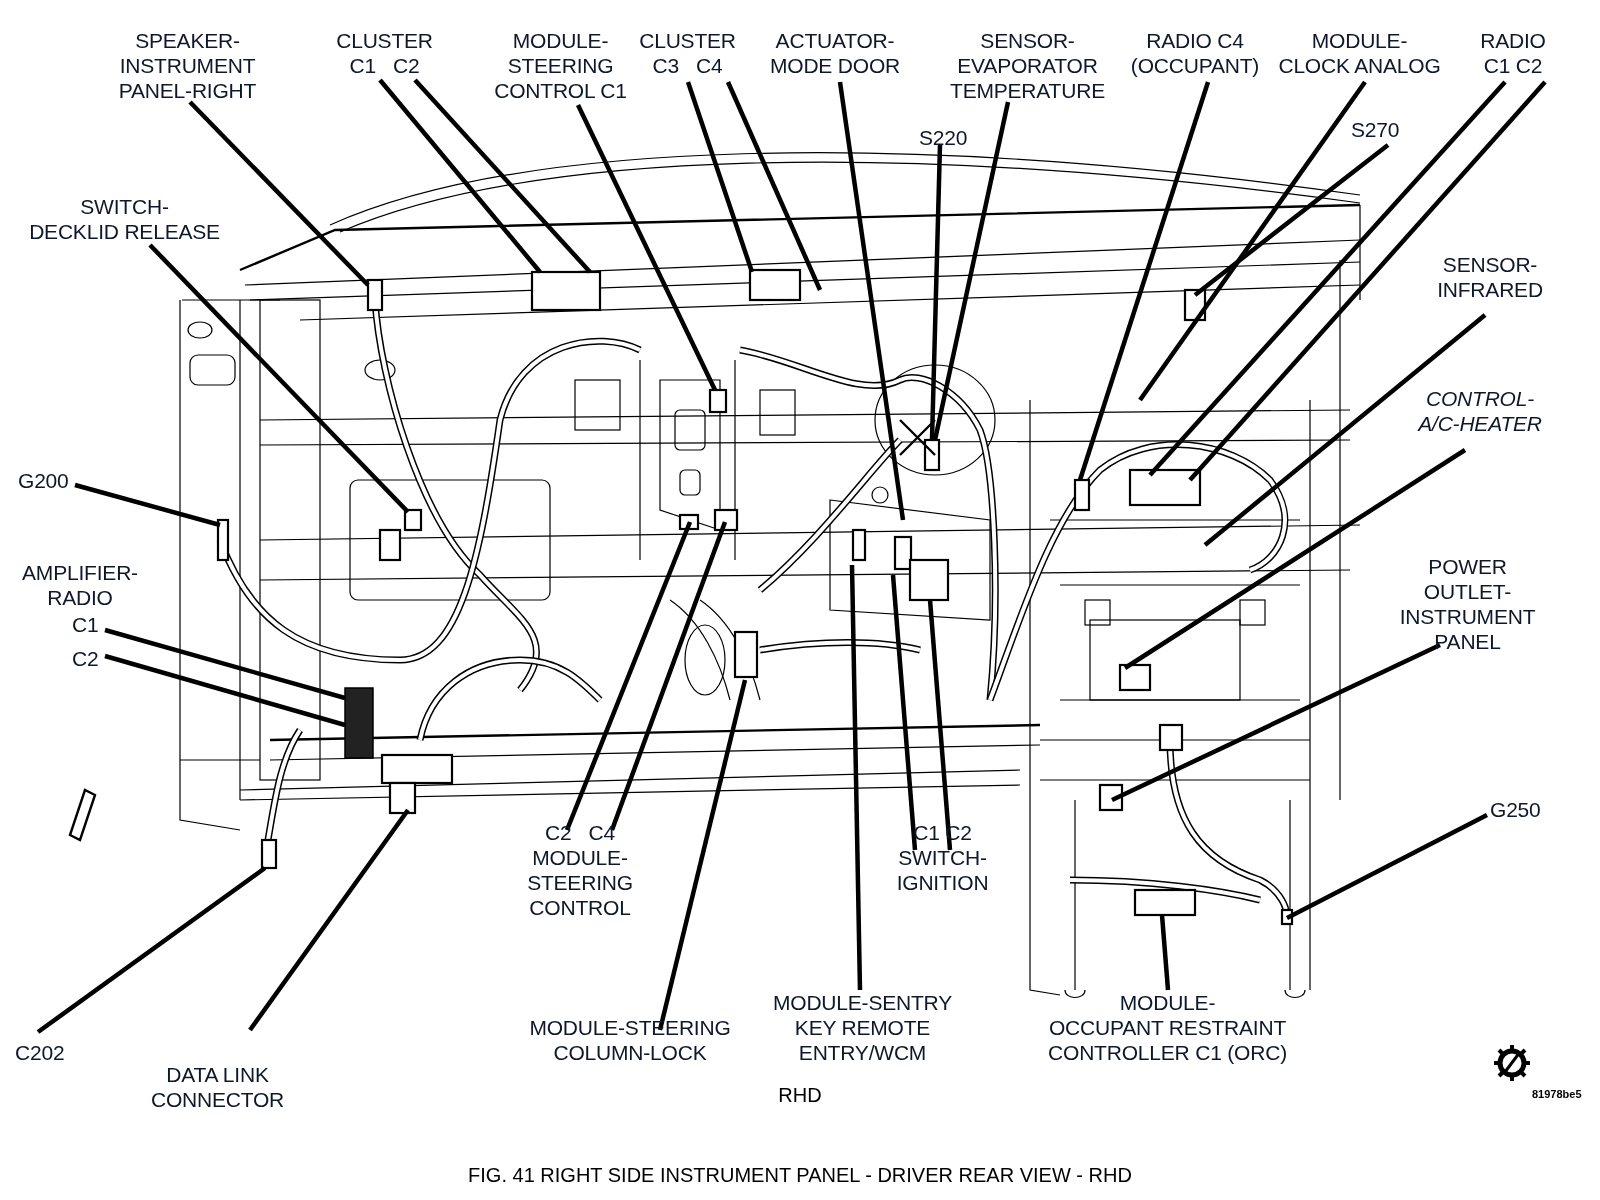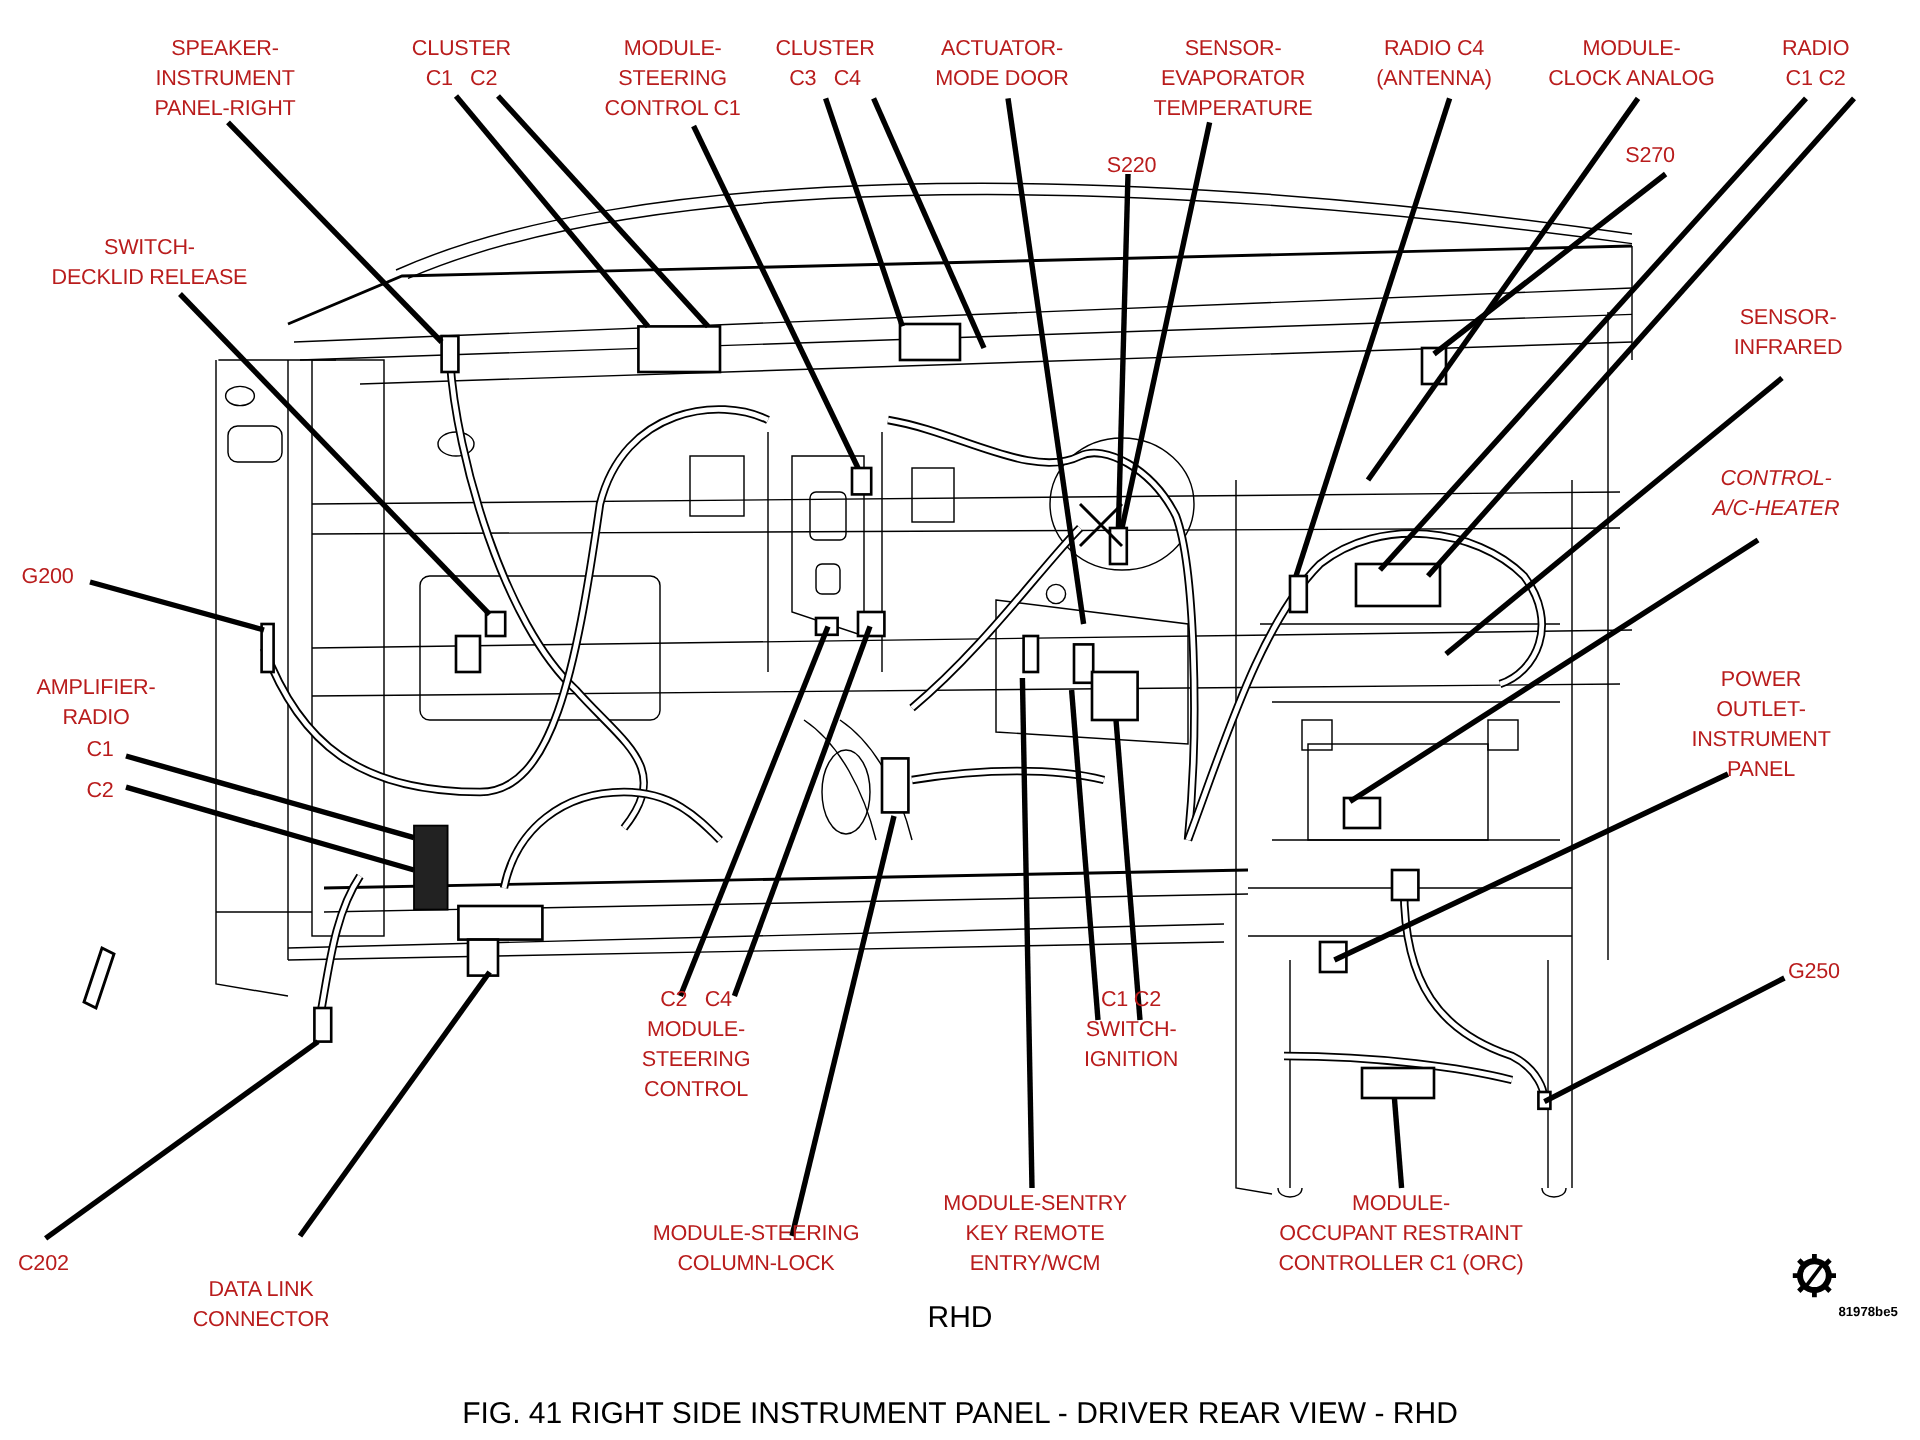--- a/index.html
+++ b/index.html
@@ -1,22 +1,22 @@
 <!DOCTYPE html>
 <html><head>
 <meta charset="utf-8">
 <style>
   html, body { margin: 0; padding: 0; background: #ffffff; }
   body { width: 1600px; height: 1200px; position: relative; overflow: hidden;
          font-family: "Liberation Sans", sans-serif; color: #000; }
   #diagram { position: absolute; left: 0; top: 0; width: 1600px; height: 1200px; }
-  .lbl { position: absolute; font-family: "Liberation Sans", sans-serif; font-size: 18px;
-         line-height: 25px; text-align: center; white-space: pre; color: #b91c1c; letter-spacing: -0.2px; }
+  .lbl { position: absolute; font-family: "Liberation Sans", sans-serif; font-size: 21px;
+         line-height: 25px; text-align: center; white-space: pre; color: #0f172a; letter-spacing: -0.2px; }
   .lbl.left { text-align: left; }
-  .caption { position: absolute; left: 0; width: 1600px; text-align: center; font-size: 25px;
+  .caption { position: absolute; left: 0; width: 1600px; text-align: center; font-size: 20px;
              font-family: "Liberation Sans", sans-serif; }
   .docid { position: absolute; font-size: 11px; font-weight: bold; font-family: "Liberation Sans", sans-serif; }
   .line-art { fill: none; stroke: #000; stroke-width: 1.2; }
   .line-art-thick { fill: none; stroke: #000; stroke-width: 2.4; }
   .harness { fill: none; stroke: #000; stroke-width: 7; }
   .harness-in { fill: none; stroke: #fff; stroke-width: 4; }
   .leader { stroke: #000; stroke-width: 4.5; fill: none; }
   .conn { fill: #fff; stroke: #000; stroke-width: 2.2; }
   .conn-dark { fill: #222; stroke: #000; stroke-width: 1.5; }
 </style>
@@ -195,21 +195,21 @@
 STEERING
 CONTROL C1</div>
 <div class="lbl" style="left:630px;top:28px;width:115px;">CLUSTER
 C3   C4</div>
 <div class="lbl" style="left:755px;top:28px;width:160px;">ACTUATOR-
 MODE DOOR</div>
 <div class="lbl" style="left:935px;top:28px;width:185px;">SENSOR-
 EVAPORATOR
 TEMPERATURE</div>
 <div class="lbl" style="left:1130px;top:28px;width:130px;">RADIO C4
-(ANTENNA)</div>
+(OCCUPANT)</div>
 <div class="lbl" style="left:1262px;top:28px;width:195px;">MODULE-
 CLOCK ANALOG</div>
 <div class="lbl" style="left:1468px;top:28px;width:90px;">RADIO
 C1 C2</div>
 <div class="lbl" style="left:908px;top:125px;width:70px;">S220</div>
 <div class="lbl" style="left:1340px;top:117px;width:70px;">S270</div>
 <div class="lbl" style="left:12px;top:194px;width:225px;">SWITCH-
 DECKLID RELEASE</div>
 <div class="lbl" style="left:1420px;top:252px;width:140px;">SENSOR-
 INFRARED</div>

